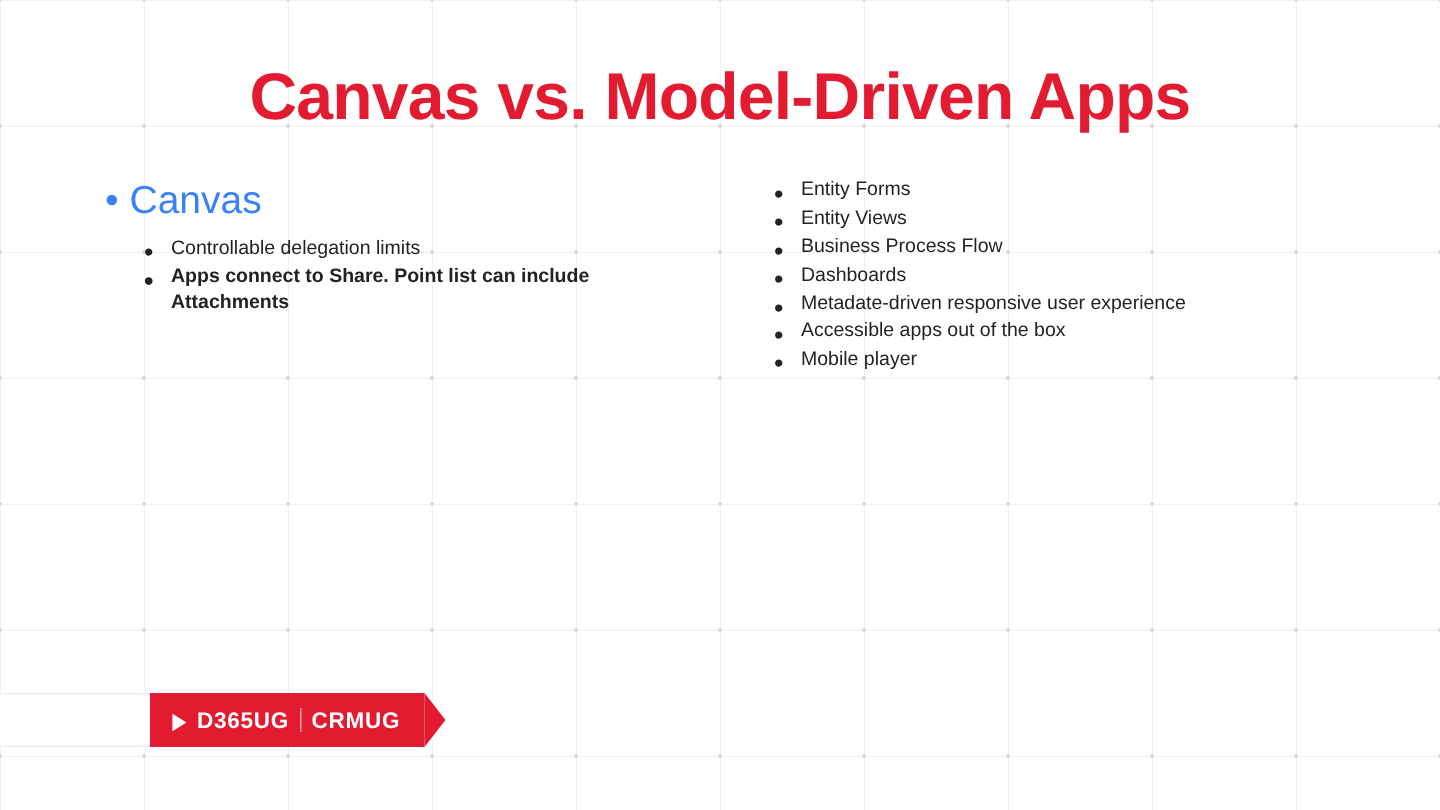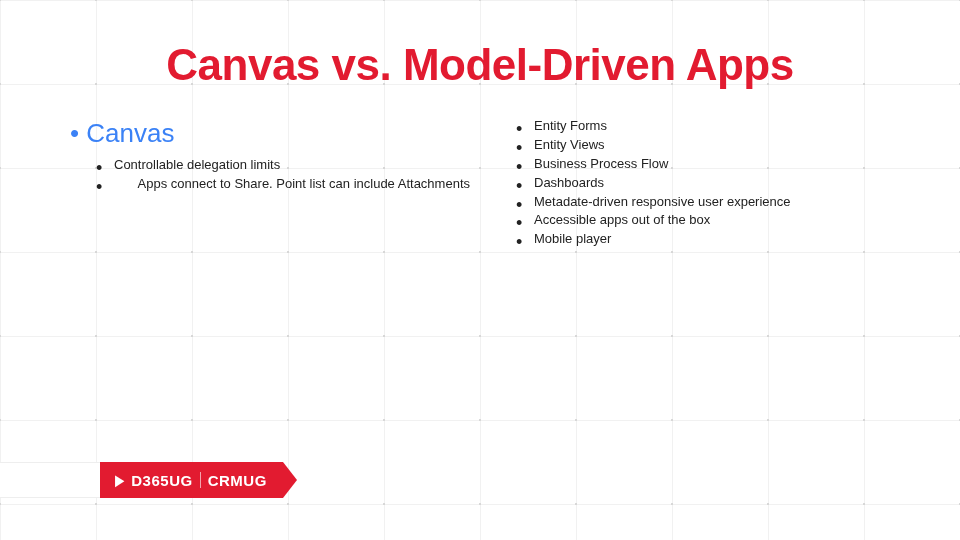--- a/index.html
+++ b/index.html
@@ -70,21 +70,21 @@
     padding-left: 0;
     margin-bottom: 2px;
   }
   ul.sub li::before {
     content: "•";
     position: absolute;
     left: -18px;
     top: 0;
     font-size: 18px;
   }
-  ul.sub li.bold { font-weight: 400; text-align: right; }
+  ul.sub li.bold { font-weight: 700; }
   
   .footer-badge {
     position: absolute;
     left: 0;
     bottom: 42px;
     display: flex;
     align-items: stretch;
     height: 36px;
   }
   .footer-badge .tail {

